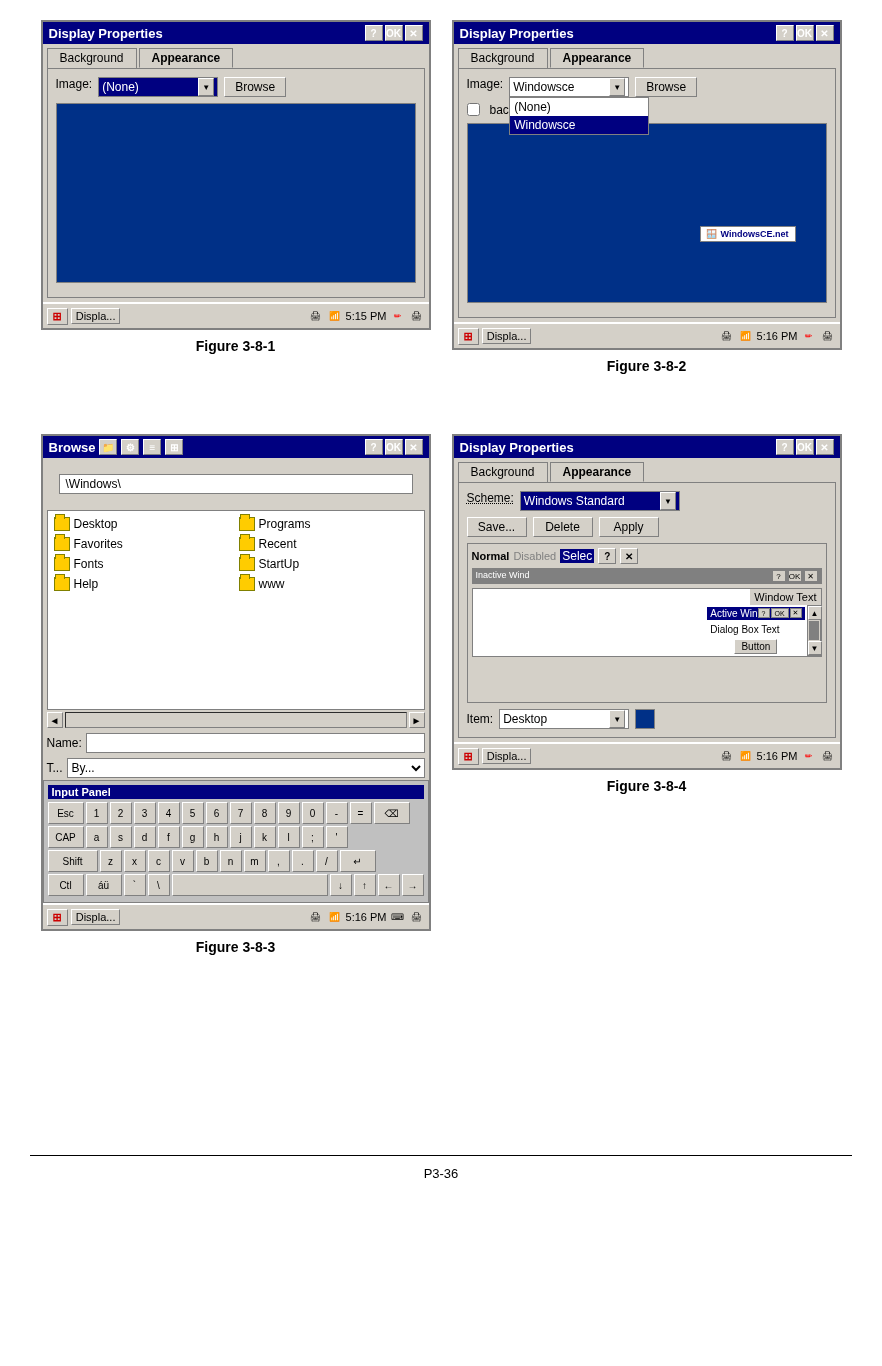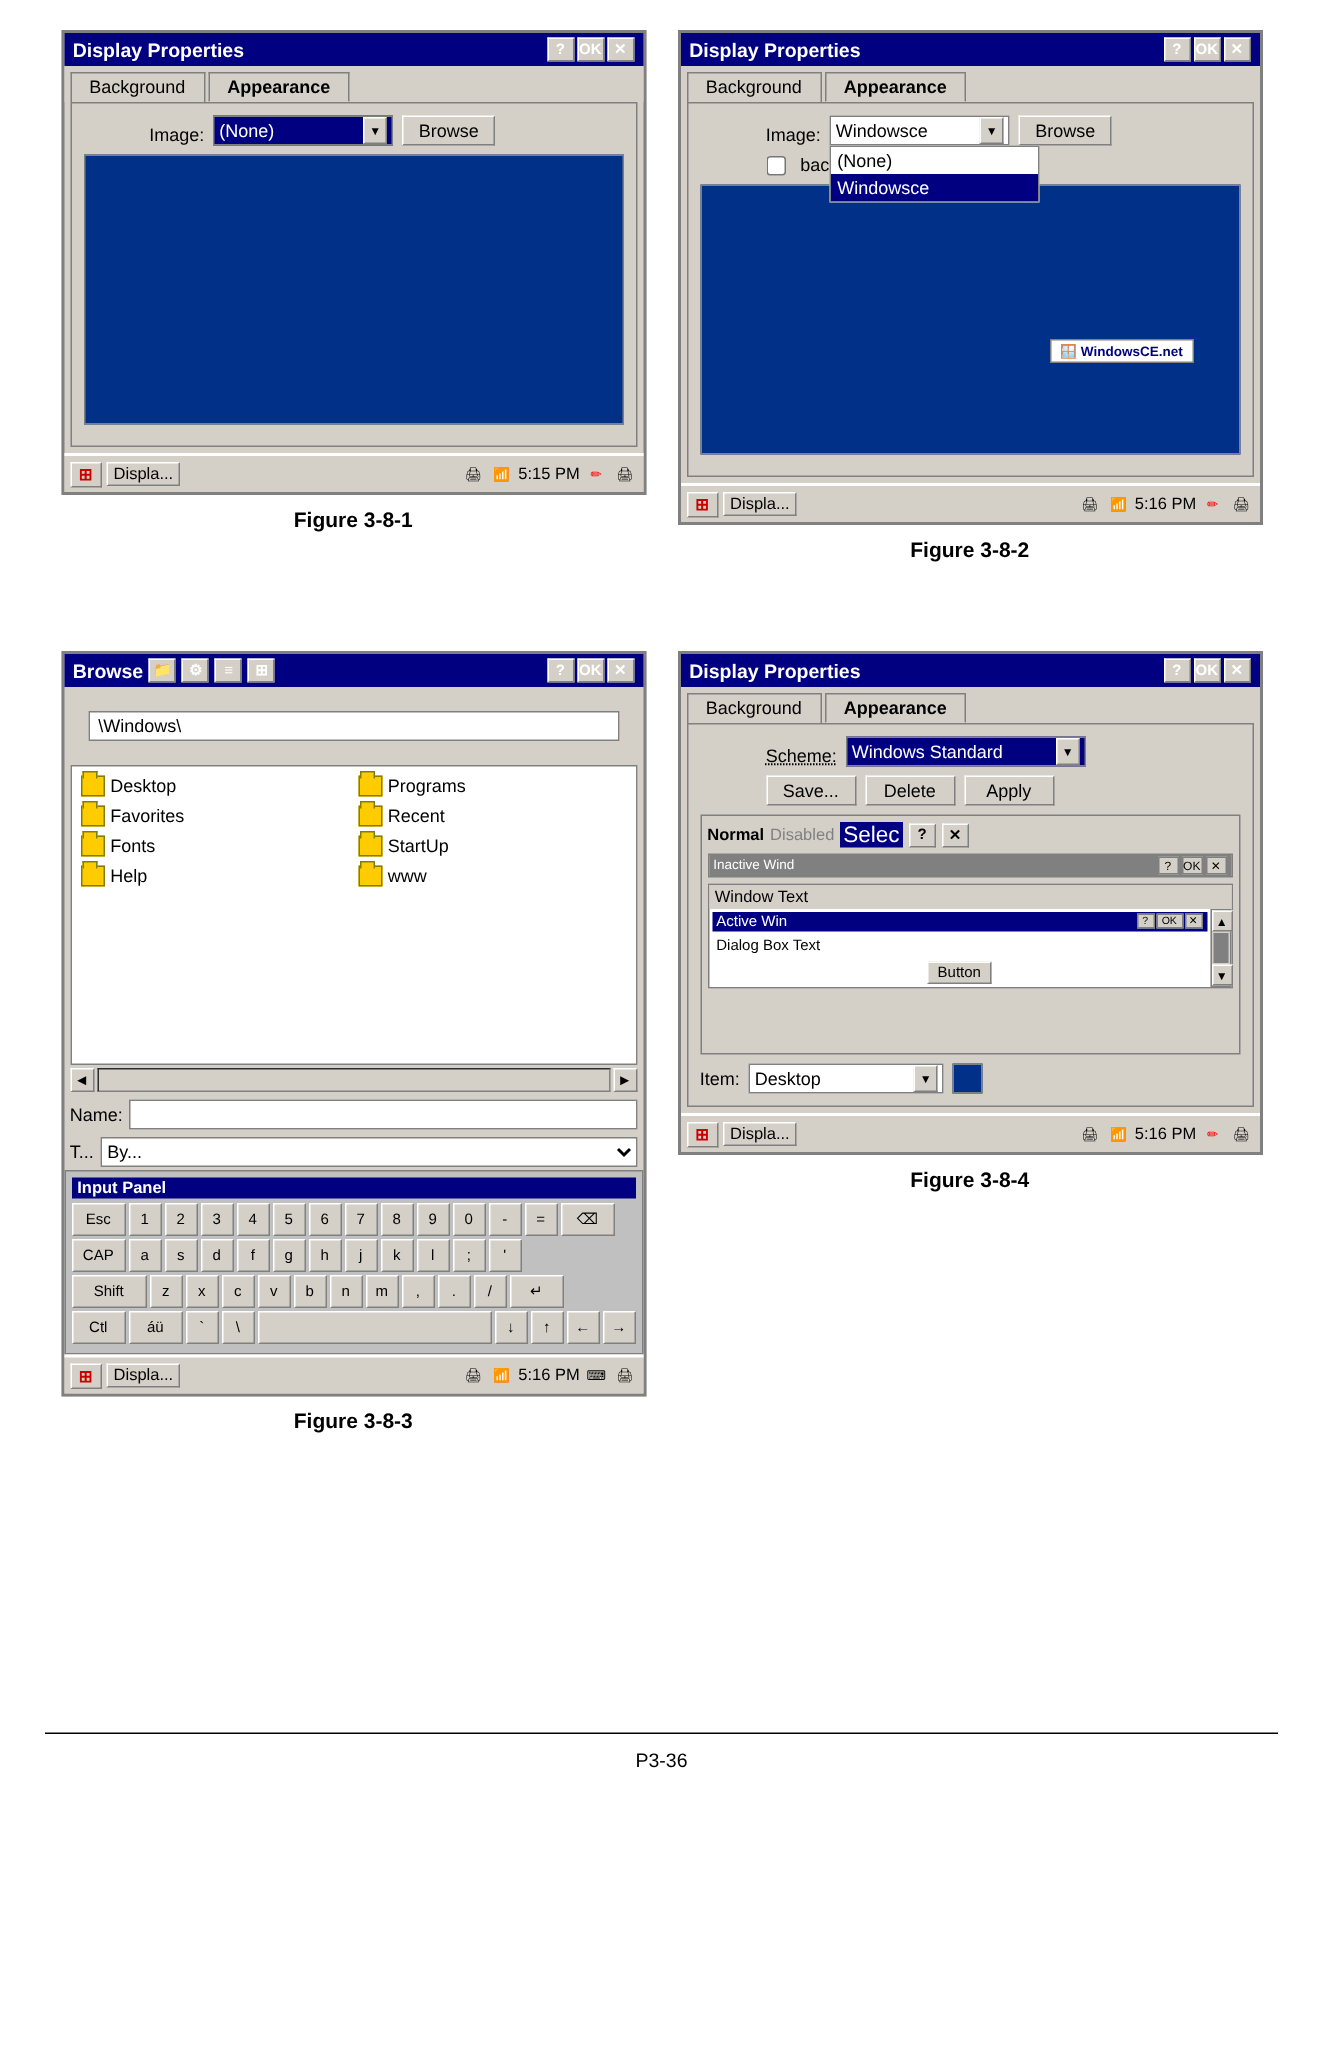--- a/index.html
+++ b/index.html
@@ -106,24 +106,23 @@
 
     .win-tab-content {
       border: 1px solid #808080;
       background: #d4d0c8;
       padding: 8px;
       margin: 0 4px 4px 4px;
     }
 
     .win-row {
       display: flex;
-      align-items: flex-end;
+      align-items: flex-start;
       margin-bottom: 6px;
       gap: 6px;
-      margin-left: 44px;
     }
 
     .win-button {
       background: #d4d0c8;
       border: 1px solid;
       border-color: #ffffff #808080 #808080 #ffffff;
       padding: 2px 10px;
       font-size: 12px;
       cursor: pointer;
       min-width: 60px;
@@ -805,37 +804,37 @@
             <div class="win-button">Save...</div>
             <div class="win-button">Delete</div>
             <div class="win-button">Apply</div>
           </div>
 
           <div class="appearance-preview">
 
             <div style="display:flex;align-items:center;gap:4px;margin-bottom:4px;">
               <span style="font-size:11px;font-weight:bold;">Normal</span>
               <span style="font-size:11px;color:#808080;">Disabled</span>
-              <span style="font-size:15px;background:#000080;color:white;padding:0 2px;">Selec</span>
+              <span style="font-size:12px;background:#000080;color:white;padding:0 2px;">Selec</span>
               <div class="win-btn-small">?</div>
               <div class="win-btn-small">✕</div>
             </div>
 
             <div style="background:#d4d0c8;border:1px solid #808080;margin-bottom:4px;">
               <div class="mini-titlebar-normal">
                 <span>Inactive Wind</span>
                 <div style="display:flex;gap:2px;">
                   <span style="background:#d4d0c8;color:#000;border:1px solid #808080;width:14px;height:12px;font-size:8px;display:inline-flex;align-items:center;justify-content:center;">?</span>
                   <span style="background:#d4d0c8;color:#000;border:1px solid #808080;width:14px;height:12px;font-size:8px;display:inline-flex;align-items:center;justify-content:center;">OK</span>
                   <span style="background:#d4d0c8;color:#000;border:1px solid #808080;width:14px;height:12px;font-size:8px;display:inline-flex;align-items:center;justify-content:center;">✕</span>
                 </div>
               </div>
             </div>
 
-            <div style="background:white;border:1px solid #808080;display:flex;flex-direction:column;">
+            <div style="background:white;border:1px solid #808080;display:flex;flex-direction:column;align-items:flex-end;">
               <div style="font-size:11px;padding:2px 4px;background:#d4d0c8;">Window Text</div>
               <div style="display:flex;">
                 <div style="flex:1;padding:2px;">
 
                   <div style="background:#000080;color:white;font-size:10px;padding:1px 3px;display:flex;justify-content:space-between;margin-bottom:3px;">
                     <span>Active Win</span>
                     <div style="display:flex;gap:1px;">
                       <span style="background:#d4d0c8;color:#000;border:1px solid #808080;width:12px;height:10px;font-size:7px;display:inline-flex;align-items:center;justify-content:center;">?</span>
                       <span style="background:#d4d0c8;color:#000;border:1px solid #808080;width:18px;height:10px;font-size:7px;display:inline-flex;align-items:center;justify-content:center;">OK</span>
                       <span style="background:#d4d0c8;color:#000;border:1px solid #808080;width:12px;height:10px;font-size:7px;display:inline-flex;align-items:center;justify-content:center;">✕</span>

